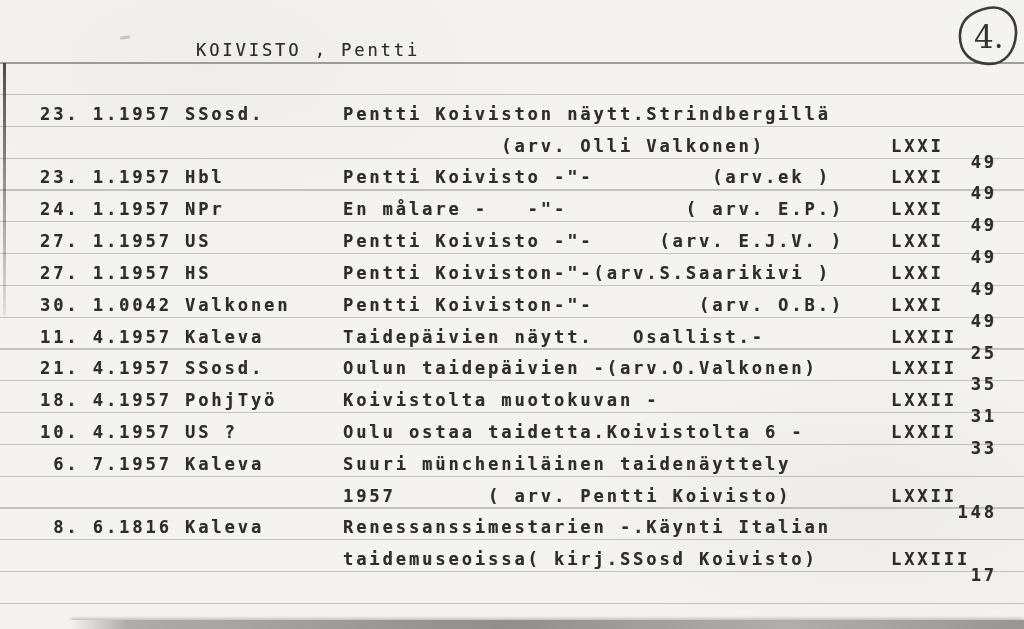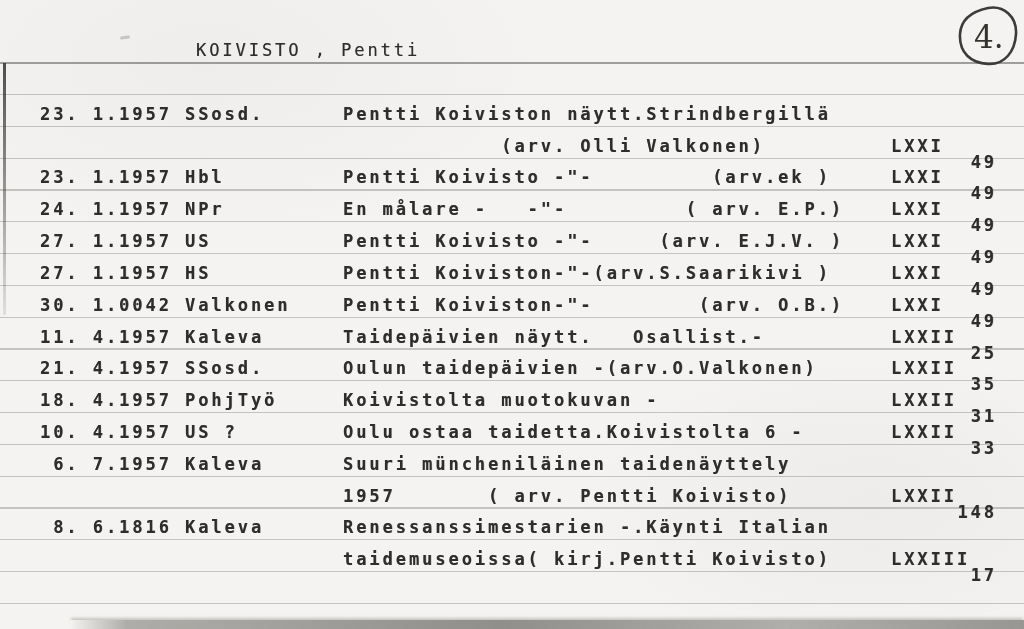--- a/index.html
+++ b/index.html
@@ -168,18 +168,18 @@
     <span class="t c-vol">LXXII</span>
     <span class="t c-page">148</span>
   </div>
 
   <div class="line" style="top:517px">
     <span class="t c-date"> 8. 6.1816</span>
     <span class="t c-src">Kaleva</span>
     <span class="t c-desc">Renessanssimestarien -.Käynti Italian</span>
   </div>
   <div class="line" style="top:549px">
-    <span class="t c-desc">taidemuseoissa( kirj.Pentti Koivisto)</span>
+    <span class="t c-desc">taidemuseoissa( kirj.SSosd Koivisto)</span>
     <span class="t c-vol">LXXIII</span>
     <span class="t c-page">17</span>
   </div>
 
 </div>
 
 </body></html>

